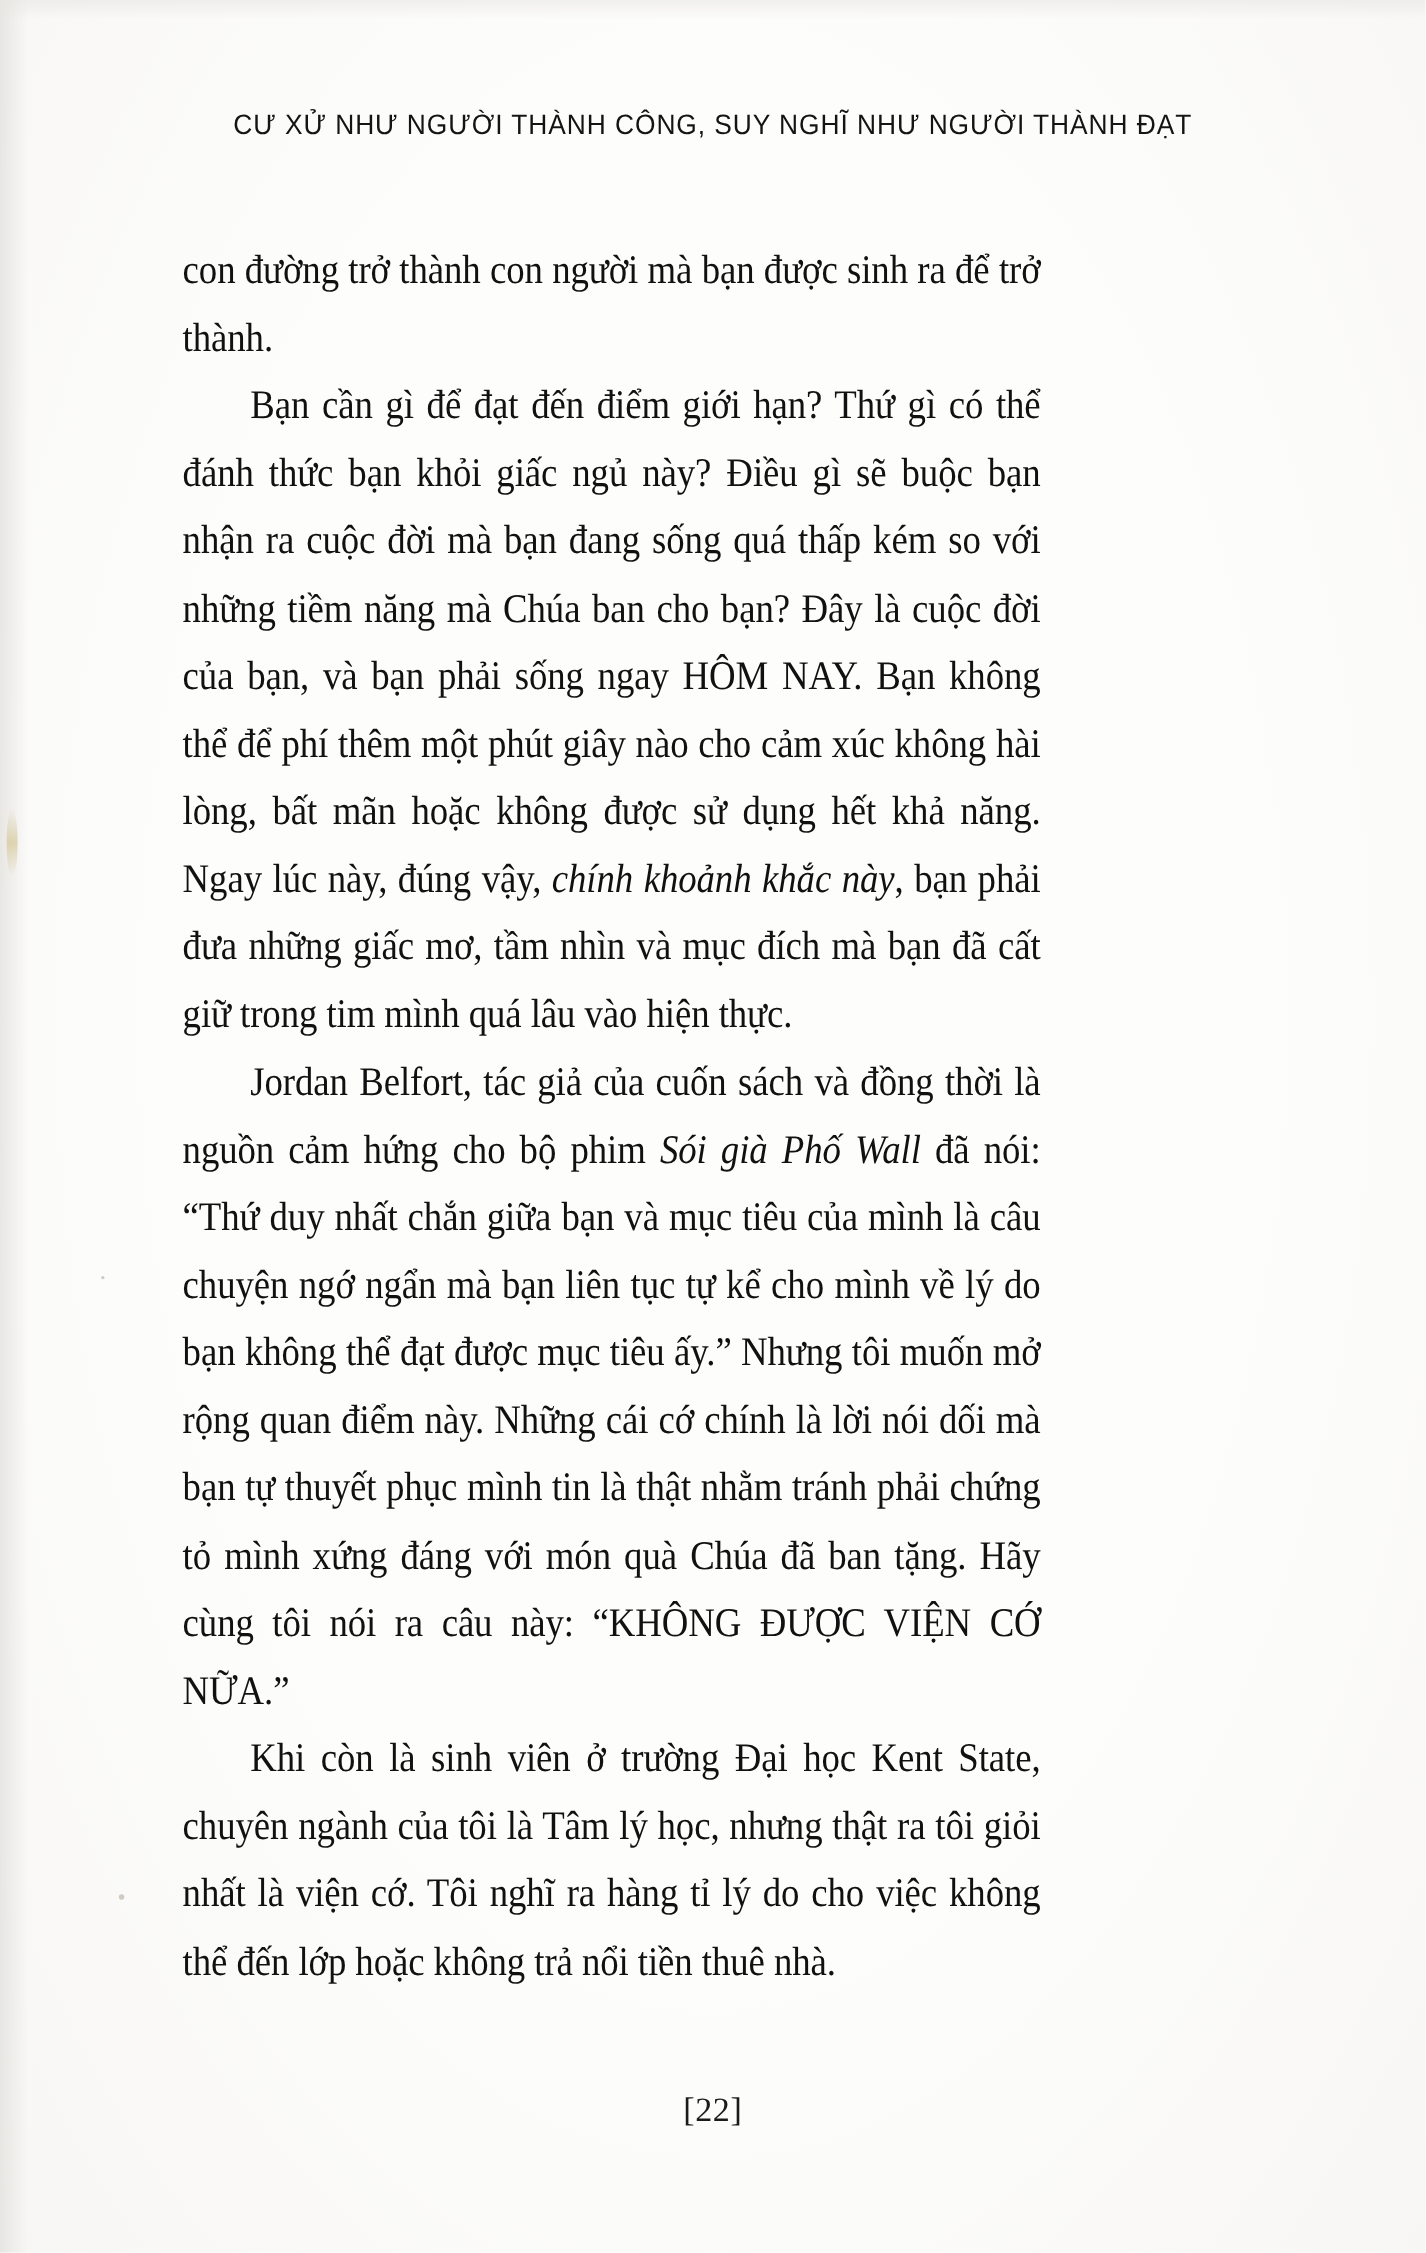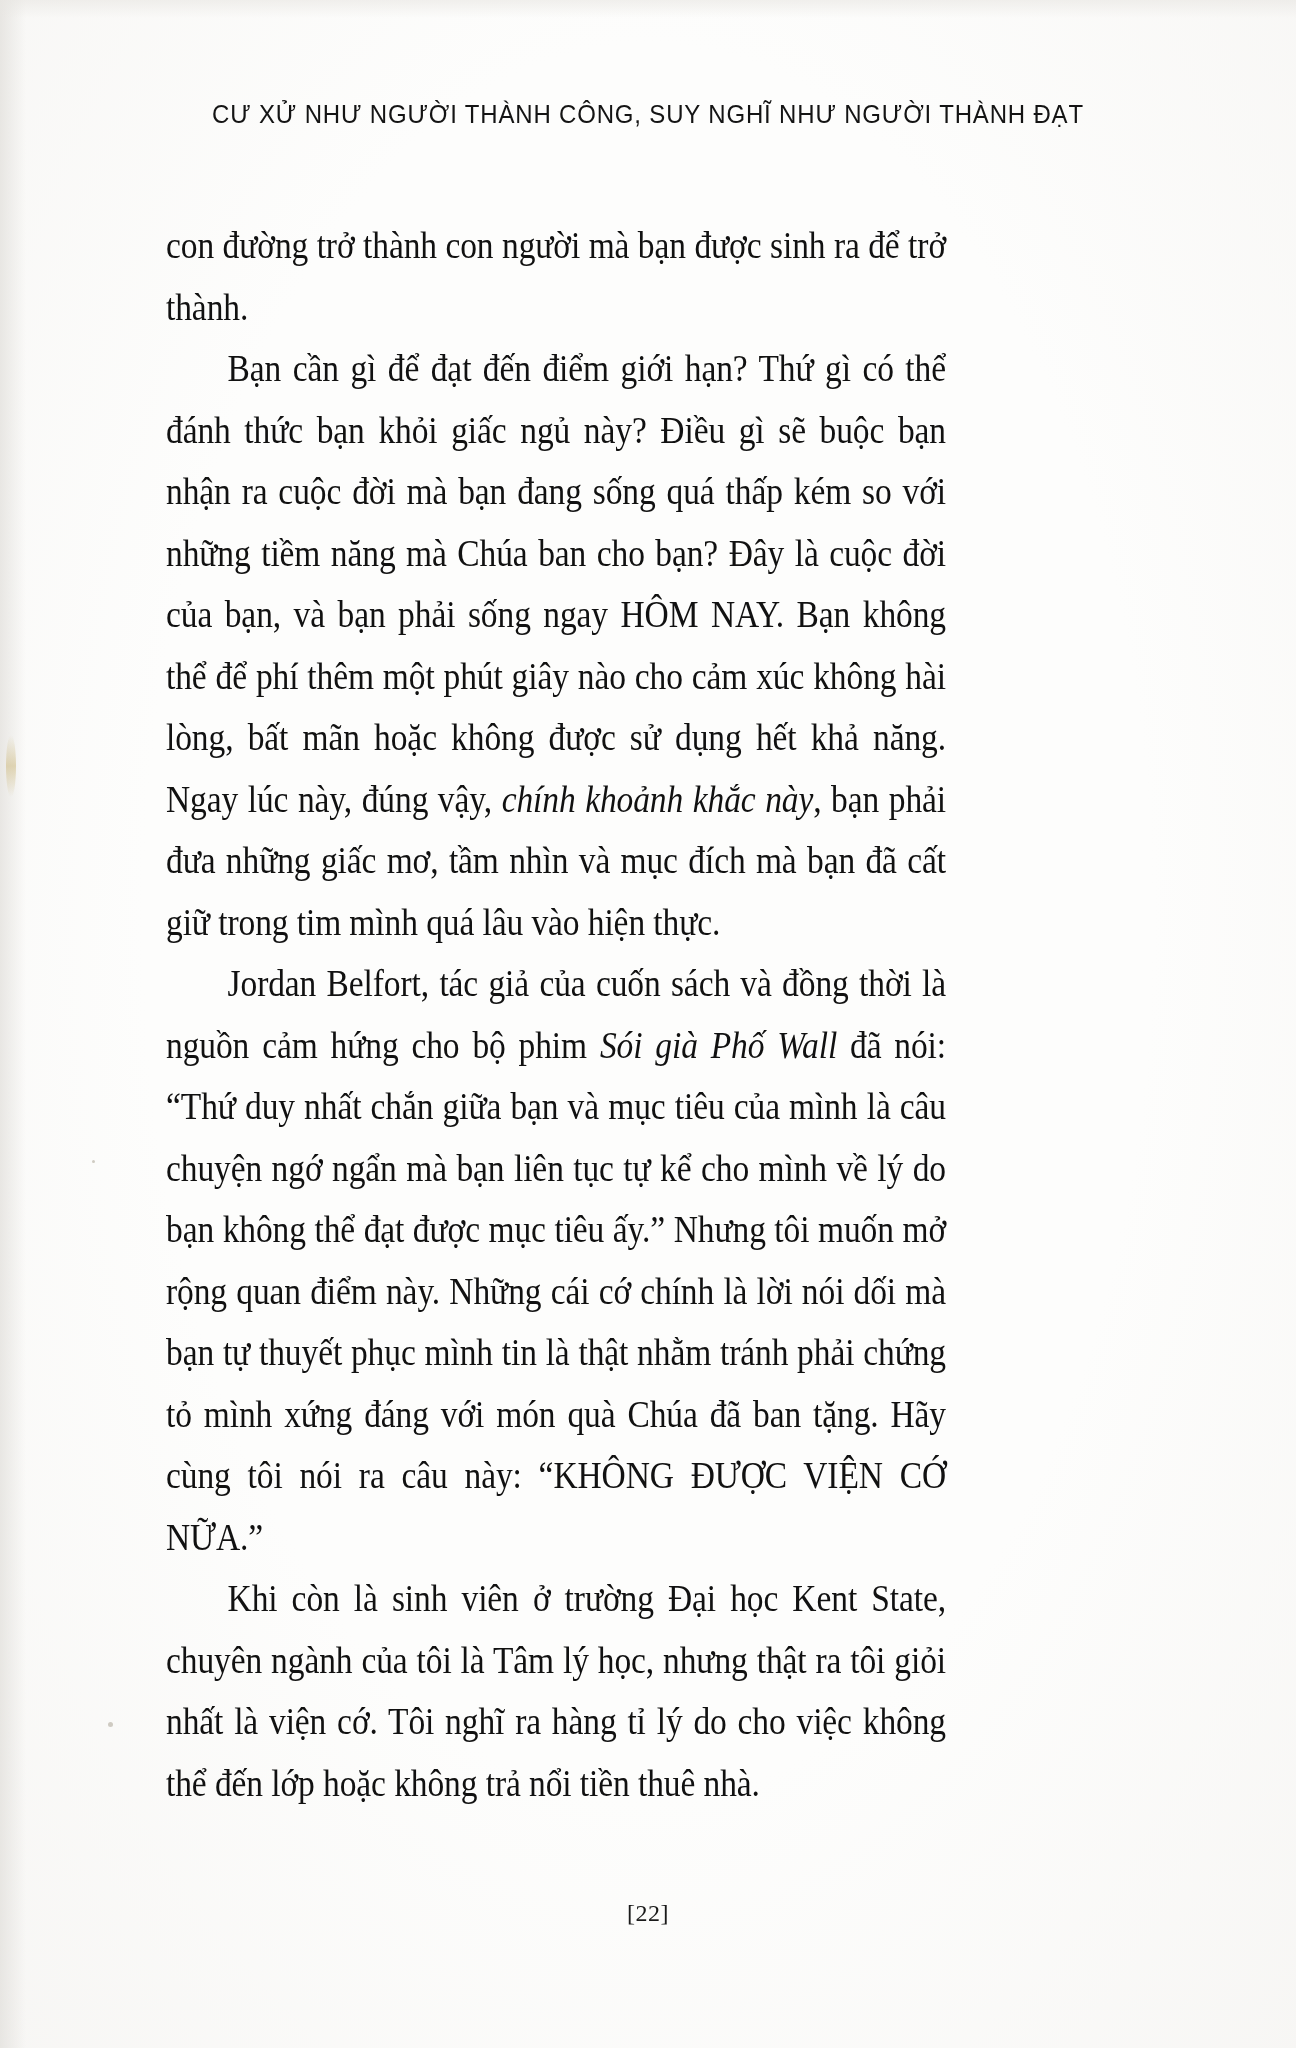--- a/index.html
+++ b/index.html
@@ -99,21 +99,21 @@
   }
 
   
   .folio {
     position: absolute;
     top: 1900px;
     left: 0;
     right: 0;
     text-align: center;
     font-family: "Liberation Serif", serif;
-    font-size: 24px;
+    font-size: 31px;
     color: #1a1a1a;
     letter-spacing: 0.5px;
   }
 </style>
 </head>
 <body>
 
 <div class="page">
 
   <div class="scan-tint"></div>

